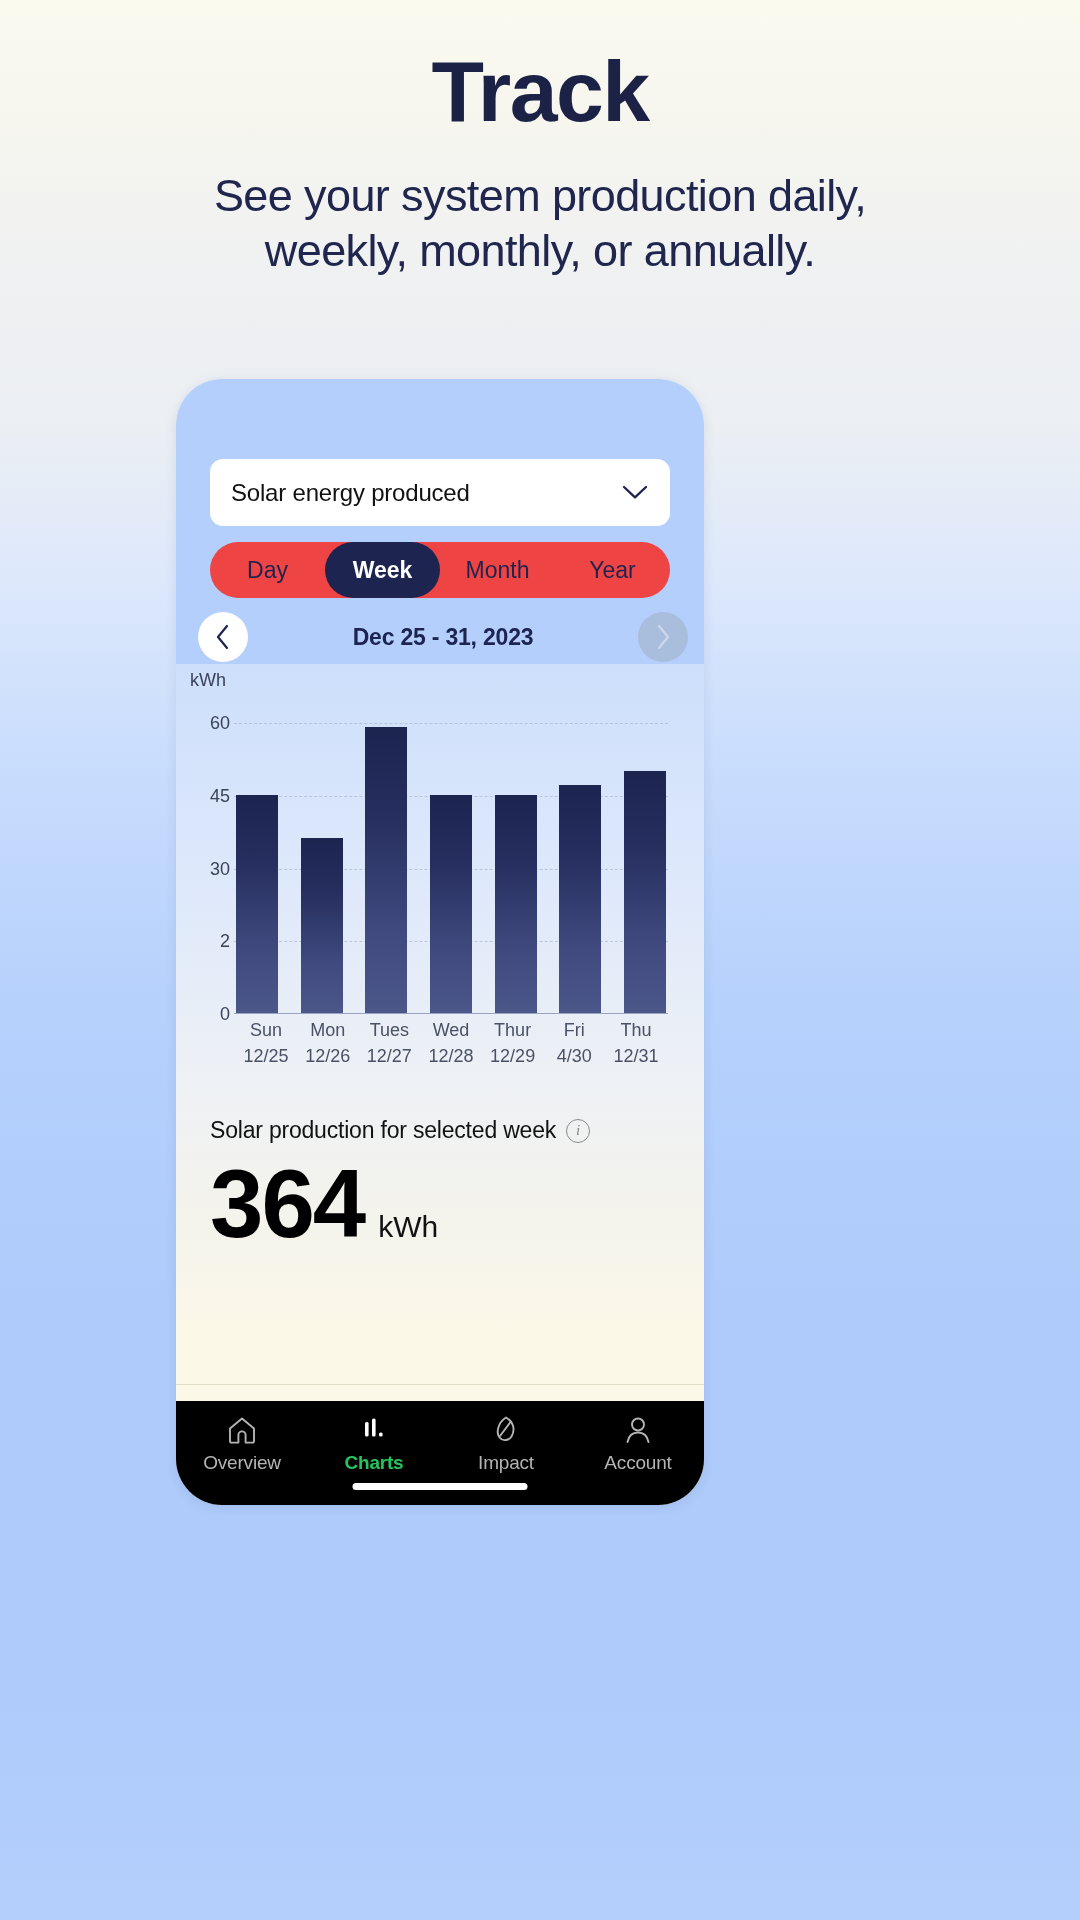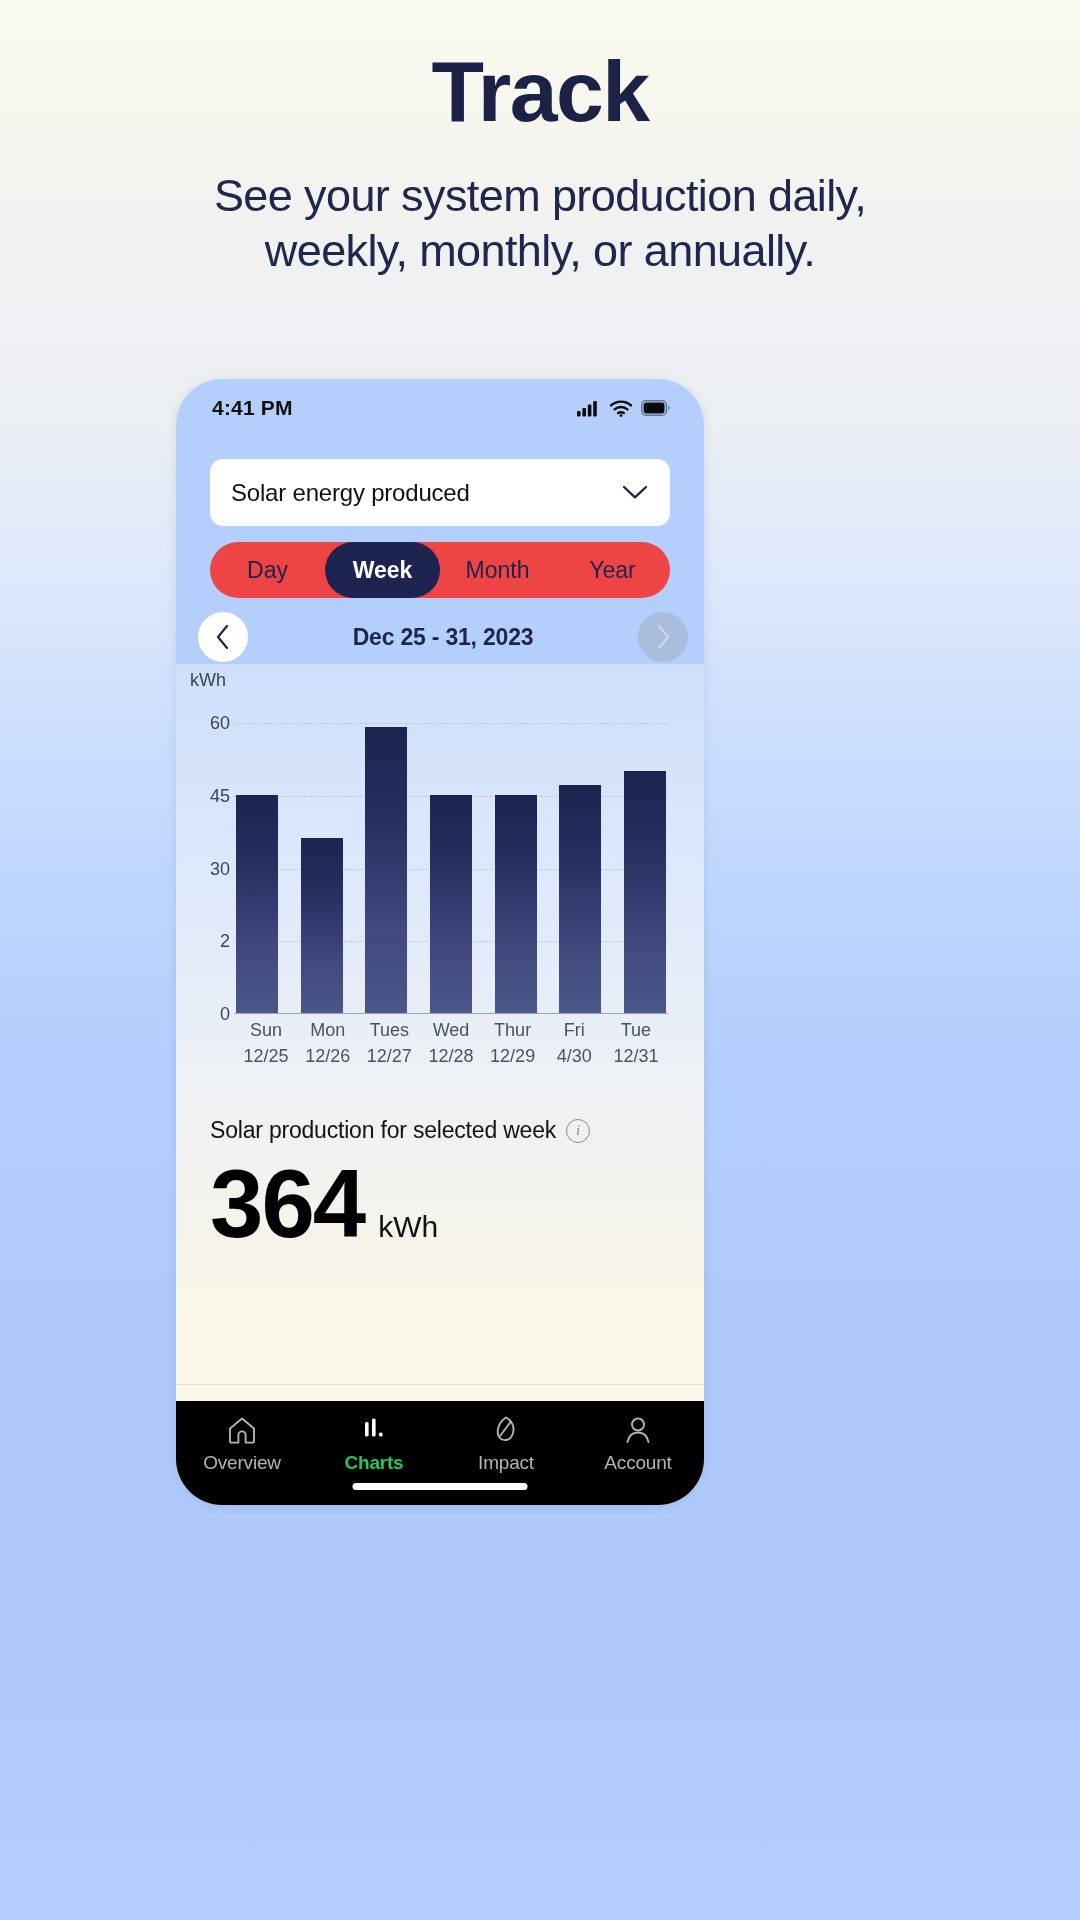--- a/index.html
+++ b/index.html
@@ -411,42 +411,20 @@
     <p class="hero-sub">
       <span class="l1">See your system production daily,</span>
       <span class="l2">weekly, monthly, or annually.</span>
     </p>
   </div>
 
   <div class="phone">
 
     <div class="phone-top"></div>
 
-    <div class="statusbar">
-      <span class="status-time">4:41 PM</span>
-      <span class="status-icons">
-        <svg width="24" height="17" viewBox="0 0 24 17">
-          <rect x="0" y="11" width="3.6" height="5.5" rx="1.1" fill="#0b0b0b"></rect>
-          <rect x="5.4" y="8" width="3.6" height="8.5" rx="1.1" fill="#0b0b0b"></rect>
-          <rect x="10.8" y="4.5" width="3.6" height="12" rx="1.1" fill="#0b0b0b"></rect>
-          <rect x="16.2" y="1" width="3.6" height="15.5" rx="1.1" fill="#0b0b0b"></rect>
-        </svg>
-        <svg width="22" height="17" viewBox="0 0 22 17">
-          <path d="M1 5.4A15 15 0 0 1 21 5.4" stroke="#0b0b0b" stroke-width="2.4" fill="none" stroke-linecap="round"></path>
-          <path d="M4.6 9.3A10 10 0 0 1 17.4 9.3" stroke="#0b0b0b" stroke-width="2.4" fill="none" stroke-linecap="round"></path>
-          <path d="M8.2 13.1A5 5 0 0 1 13.8 13.1" stroke="#0b0b0b" stroke-width="2.4" fill="none" stroke-linecap="round"></path>
-          <circle cx="11" cy="15.6" r="1.4" fill="#0b0b0b"></circle>
-        </svg>
-        <svg width="29" height="16" viewBox="0 0 29 16">
-          <rect x="0.8" y="0.8" width="24.5" height="14.4" rx="4" fill="none" stroke="#0b0b0b" stroke-width="1.5" opacity="0.45"></rect>
-          <rect x="2.6" y="2.6" width="20.9" height="10.8" rx="2.6" fill="#0b0b0b"></rect>
-          <path d="M27.2 5.6v4.8a2.6 2.6 0 0 0 0-4.8z" fill="#0b0b0b" opacity="0.45"></path>
-        </svg>
-      </span>
-    </div>
 
     <div class="dropdown">
       <span class="dropdown-label">Solar energy produced</span>
       <svg width="26" height="15" viewBox="0 0 26 15">
         <path d="M2 2 L13 12.4 L24 2" stroke="#1d2450" stroke-width="2.3" fill="none" stroke-linecap="round" stroke-linejoin="round"></path>
       </svg>
     </div>
 
     <div class="segmented">
       <div class="seg">Day</div>
@@ -515,21 +493,21 @@
           </div>
           <div class="xlab">
             <div>Thur</div>
             <div>12/29</div>
           </div>
           <div class="xlab">
             <div>Fri</div>
             <div>4/30</div>
           </div>
           <div class="xlab">
-            <div>Tue</div>
+            <div>Thu</div>
             <div>12/31</div>
           </div>
         </div>
 
     </div>
 
     <div class="summary">
       <div class="summary-label-row">
         <span class="summary-label">Solar production for selected week</span>
         <span class="info-icon">i</span>

